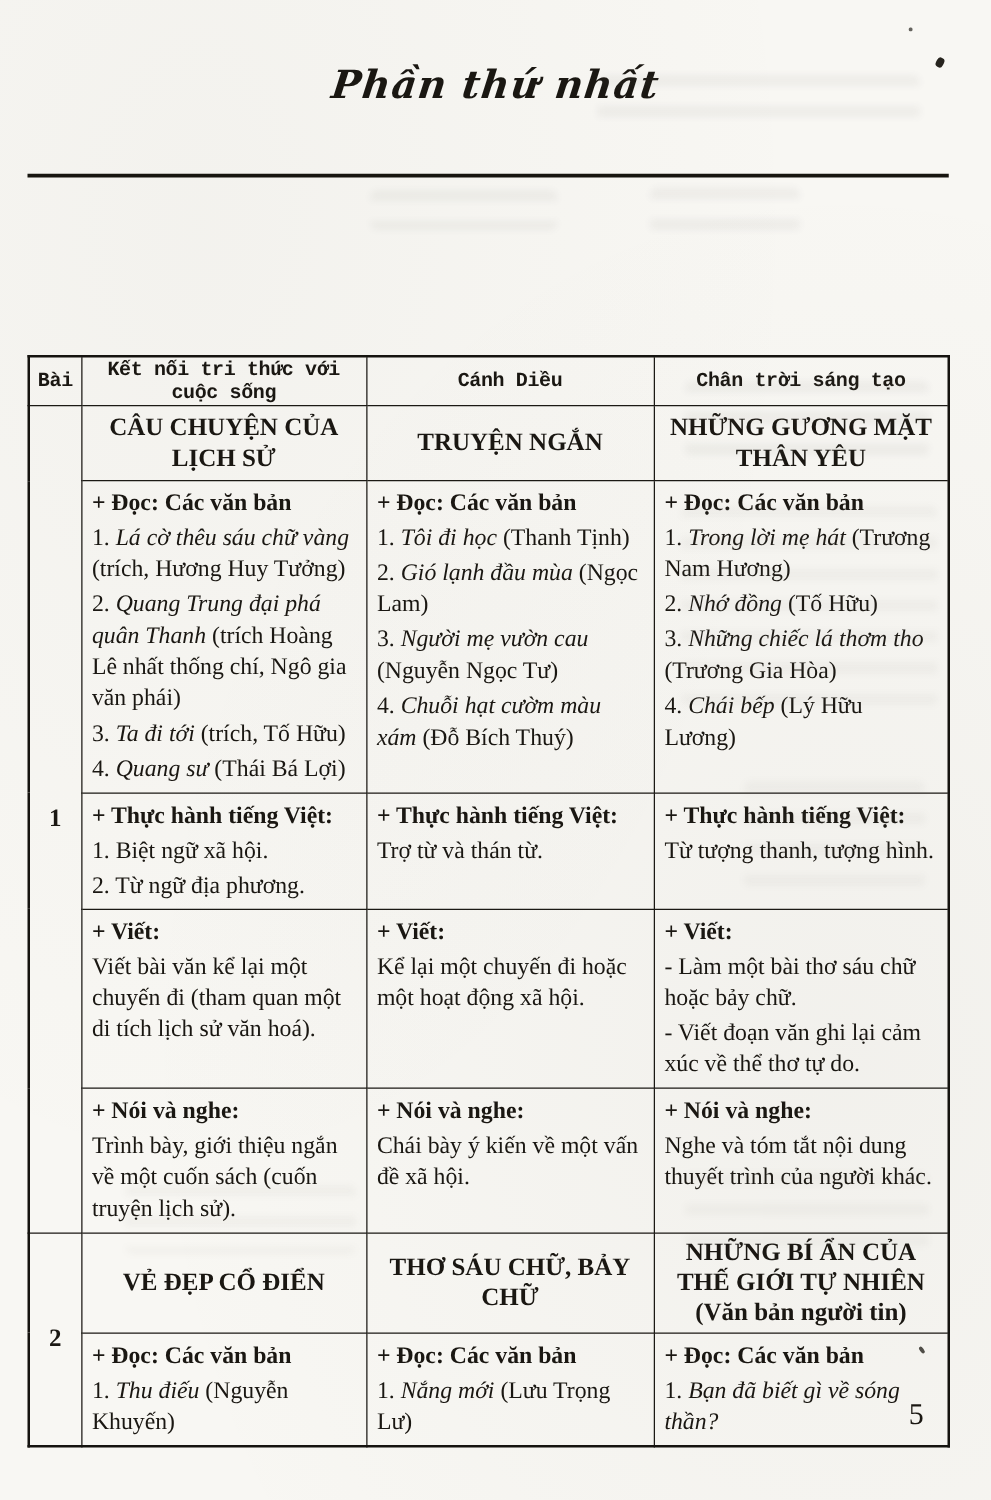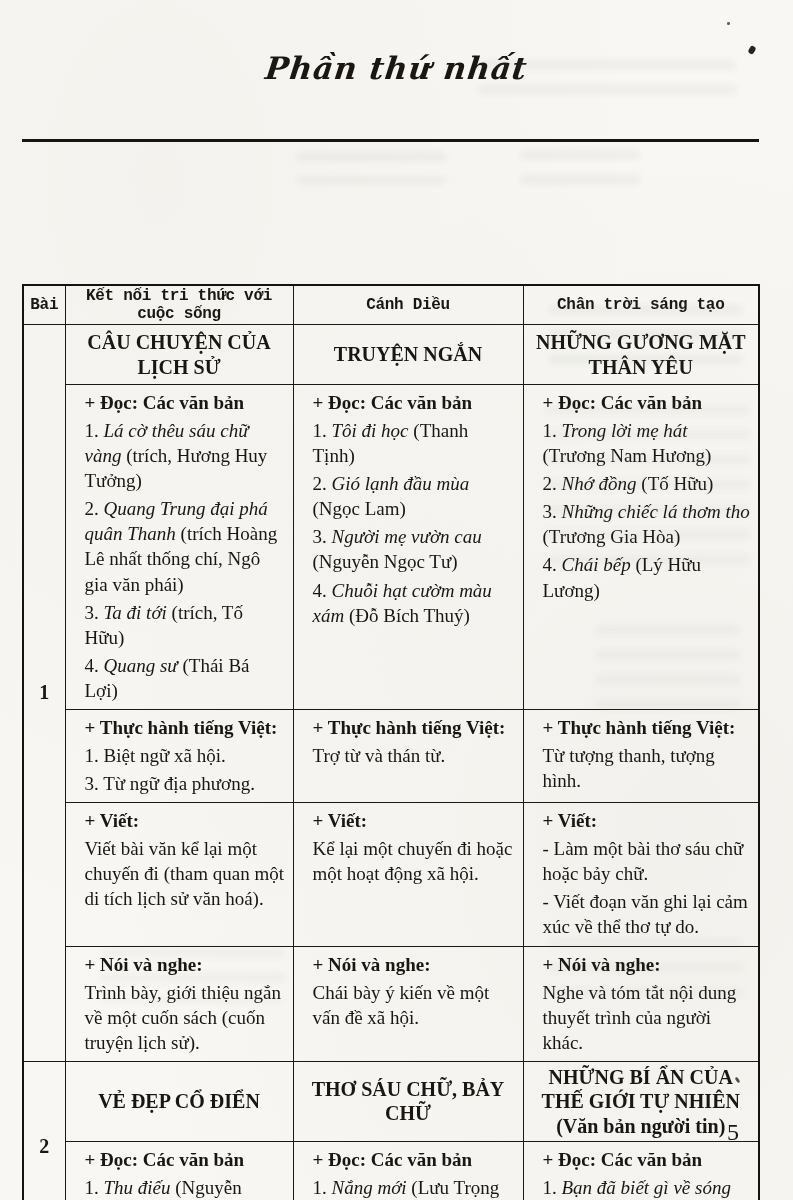--- a/index.html
+++ b/index.html
@@ -68,21 +68,21 @@
   .unit-cell {
     text-align:center; vertical-align:middle;
     font-weight:bold; font-size:20px; line-height:1.22;
     padding:3px 6px;
   }
   .body-cell {
     vertical-align:top;
     font-size:19px; line-height:1.32;
     padding:5px 8px 3px 8px;
   }
-  .body-cell .para { margin-bottom:3px;margin-left:11px; }
+  .body-cell .para { margin-bottom:3px; }
   .para .bd { font-weight:bold; }
   .para .it { font-style:italic; }
 
   .r-head  { height:24px; }
   .r-unit1 { height:60px; }
   .r-doc1  { height:240px; }
   .r-tv    { height:90px; }
   .r-viet  { height:135px; }
   .r-noi   { height:100px; }
   .r-unit2 { height:76px; }
@@ -162,21 +162,21 @@
             <div class="para"><span>1. </span><span class="it">Trong lời mẹ hát</span><span> (Trương Nam Hương)</span></div>
             <div class="para"><span>2. </span><span class="it">Nhớ đồng</span><span> (Tố Hữu)</span></div>
             <div class="para"><span>3. </span><span class="it">Những chiếc lá thơm tho</span><span> (Trương Gia Hòa)</span></div>
             <div class="para"><span>4. </span><span class="it">Chái bếp</span><span> (Lý Hữu Lương)</span></div>
           </td>
       </tr>
       <tr class="r-tv">
         <td class="body-cell">
             <div class="para"><span class="bd">+ Thực hành tiếng Việt:</span></div>
             <div class="para"><span>1. Biệt ngữ xã hội.</span></div>
-            <div class="para"><span>3. Từ ngữ địa phương.</span></div>
+            <div class="para"><span>2. Từ ngữ địa phương.</span></div>
           </td>
         <td class="body-cell">
             <div class="para"><span class="bd">+ Thực hành tiếng Việt:</span></div>
             <div class="para"><span>Trợ từ và thán từ.</span></div>
           </td>
         <td class="body-cell">
             <div class="para"><span class="bd">+ Thực hành tiếng Việt:</span></div>
             <div class="para"><span>Từ tượng thanh, tượng hình.</span></div>
           </td>
       </tr>

